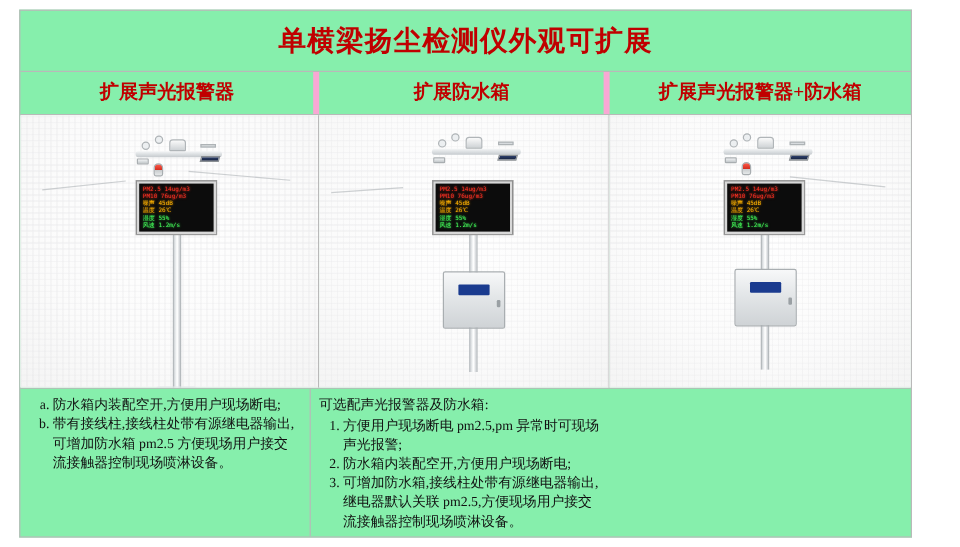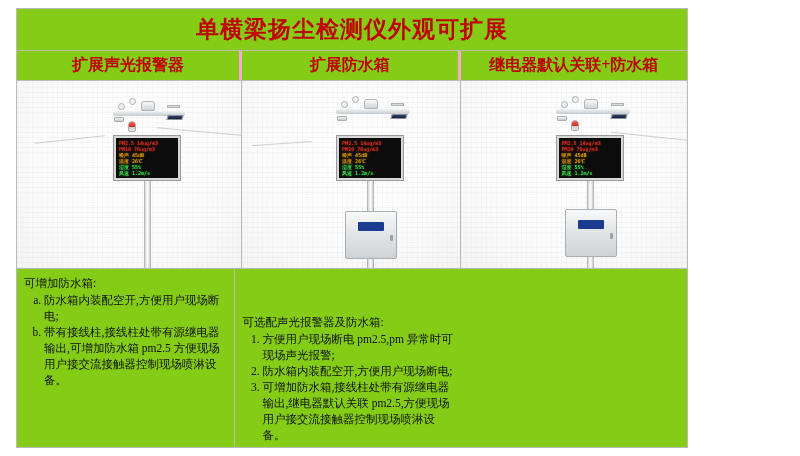--- a/index.html
+++ b/index.html
@@ -17,27 +17,27 @@
     position: relative;
     width: 800px;
     height: 456px;
     background: #ffffff;
     box-sizing: border-box;
   }
   .sheet {
     position: absolute;
     left: 16px;
     top: 8px;
-    width: 672px;
+    width: 744px;
     height: 440px;
     border: 1px solid #b9b9b9;
     box-sizing: border-box;
     display: flex;
     flex-direction: column;
-    background: #84cc16;
+    background: #86efac;
   }
   .title-row {
     height: 52px;
     border-bottom: 1px solid #b9b9b9;
     display: flex;
     align-items: center;
     justify-content: center;
     box-sizing: border-box;
   }
   .title-row .title {
@@ -55,21 +55,21 @@
   }
   .head-cell {
     display: flex;
     align-items: center;
     justify-content: center;
     color: #c00000;
     font-size: 16px;
     font-weight: bold;
     font-family: "Liberation Serif", serif;
     box-sizing: border-box;
-    border-right: 3px solid #f9a8d4;
+    border-right: 5px solid #f9a8d4;
   }
   .head-cell:last-child { border-right: none; }
 
   .img-row {
     height: 232px;
     display: flex;
     border-bottom: 1px solid #b9b9b9;
     box-sizing: border-box;
   }
   .img-cell {
@@ -88,21 +88,21 @@
   }
   .desc-cell {
     box-sizing: border-box;
     border-right: 1px solid #b9b9b9;
     padding: 6px 7px 4px 7px;
     font-size: 11.5px;
     line-height: 16px;
     color: #111;
     font-family: "Liberation Serif", serif;
   }
-  .desc-cell:last-child { border-right: none; margin-top: 39px; }
+  .desc-cell:last-child { border-right: none; }
   .desc-head { margin-bottom: 1px; }
   .desc-line { }
   ol.desc-list, ol.desc-list-alpha {
     margin: 0;
     padding-left: 20px;
   }
   ol.desc-list li, ol.desc-list-alpha li {
     margin: 0;
     padding: 0;
   }
@@ -251,21 +251,21 @@
 <div class="page">
   <div class="sheet">
 
     <div class="title-row">
       <div class="title">单横梁扬尘检测仪外观可扩展</div>
     </div>
 
     <div class="head-row">
       <div class="head-cell col1">扩展声光报警器</div>
       <div class="head-cell col2">扩展防水箱</div>
-      <div class="head-cell col3">继电器默认关联+防水箱</div>
+      <div class="head-cell col3">扩展声光报警器+防水箱</div>
     </div>
 
     <div class="img-row">
 
       <div class="img-cell col1">
         <div class="scene"></div>
         <div class="noise"></div>
 
         <div class="sky-wire" style="left:18px; top:58px; width:70px; transform:rotate(-6deg);"></div>
         <div class="sky-wire" style="left:140px; top:50px; width:85px; transform:rotate(5deg);"></div>
@@ -355,21 +355,20 @@
           <div class="latch"></div>
         </div>
       </div>
 
     </div>
 
     <div class="desc-row">
 
 
       <div class="desc-cell col2">
-        <div class="desc-head">可增加防水箱:</div>
         <ol class="desc-list-alpha">
           <li>防水箱内装配空开,方便用户现场断电;</li>
           <li>带有接线柱,接线柱处带有源继电器输出,可增加防水箱 pm2.5 方便现场用户接交流接触器控制现场喷淋设备。</li>
         </ol>
       </div>
 
       <div class="desc-cell col3">
         <div class="desc-head">可选配声光报警器及防水箱:</div>
         <ol class="desc-list">
           <li>方便用户现场断电 pm2.5,pm 异常时可现场声光报警;</li>

